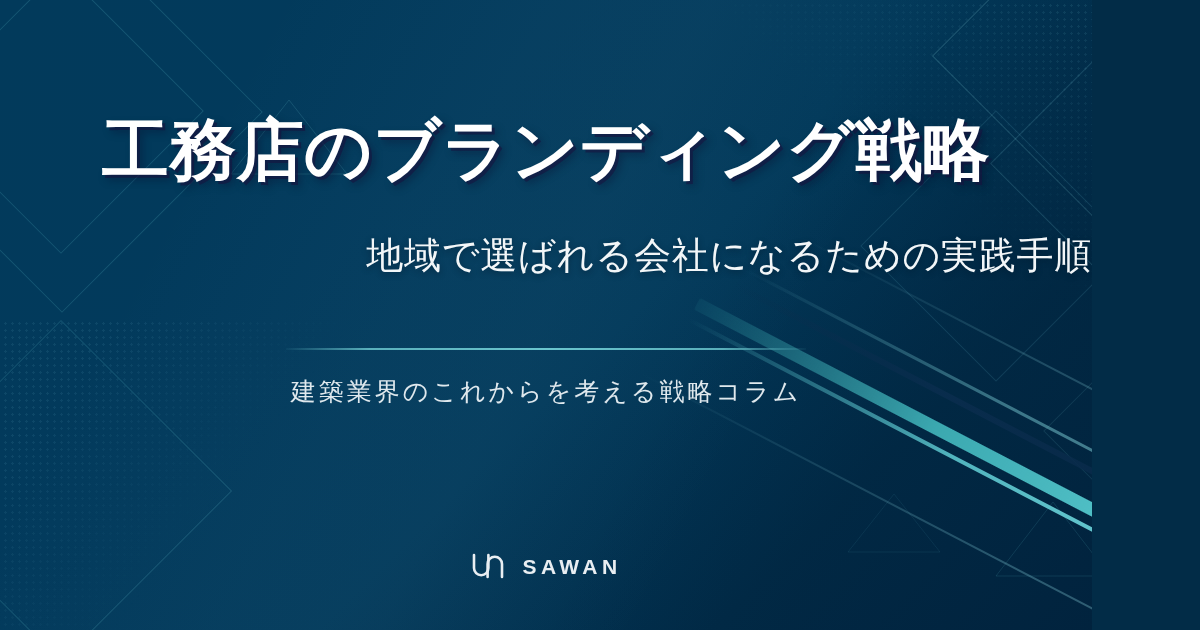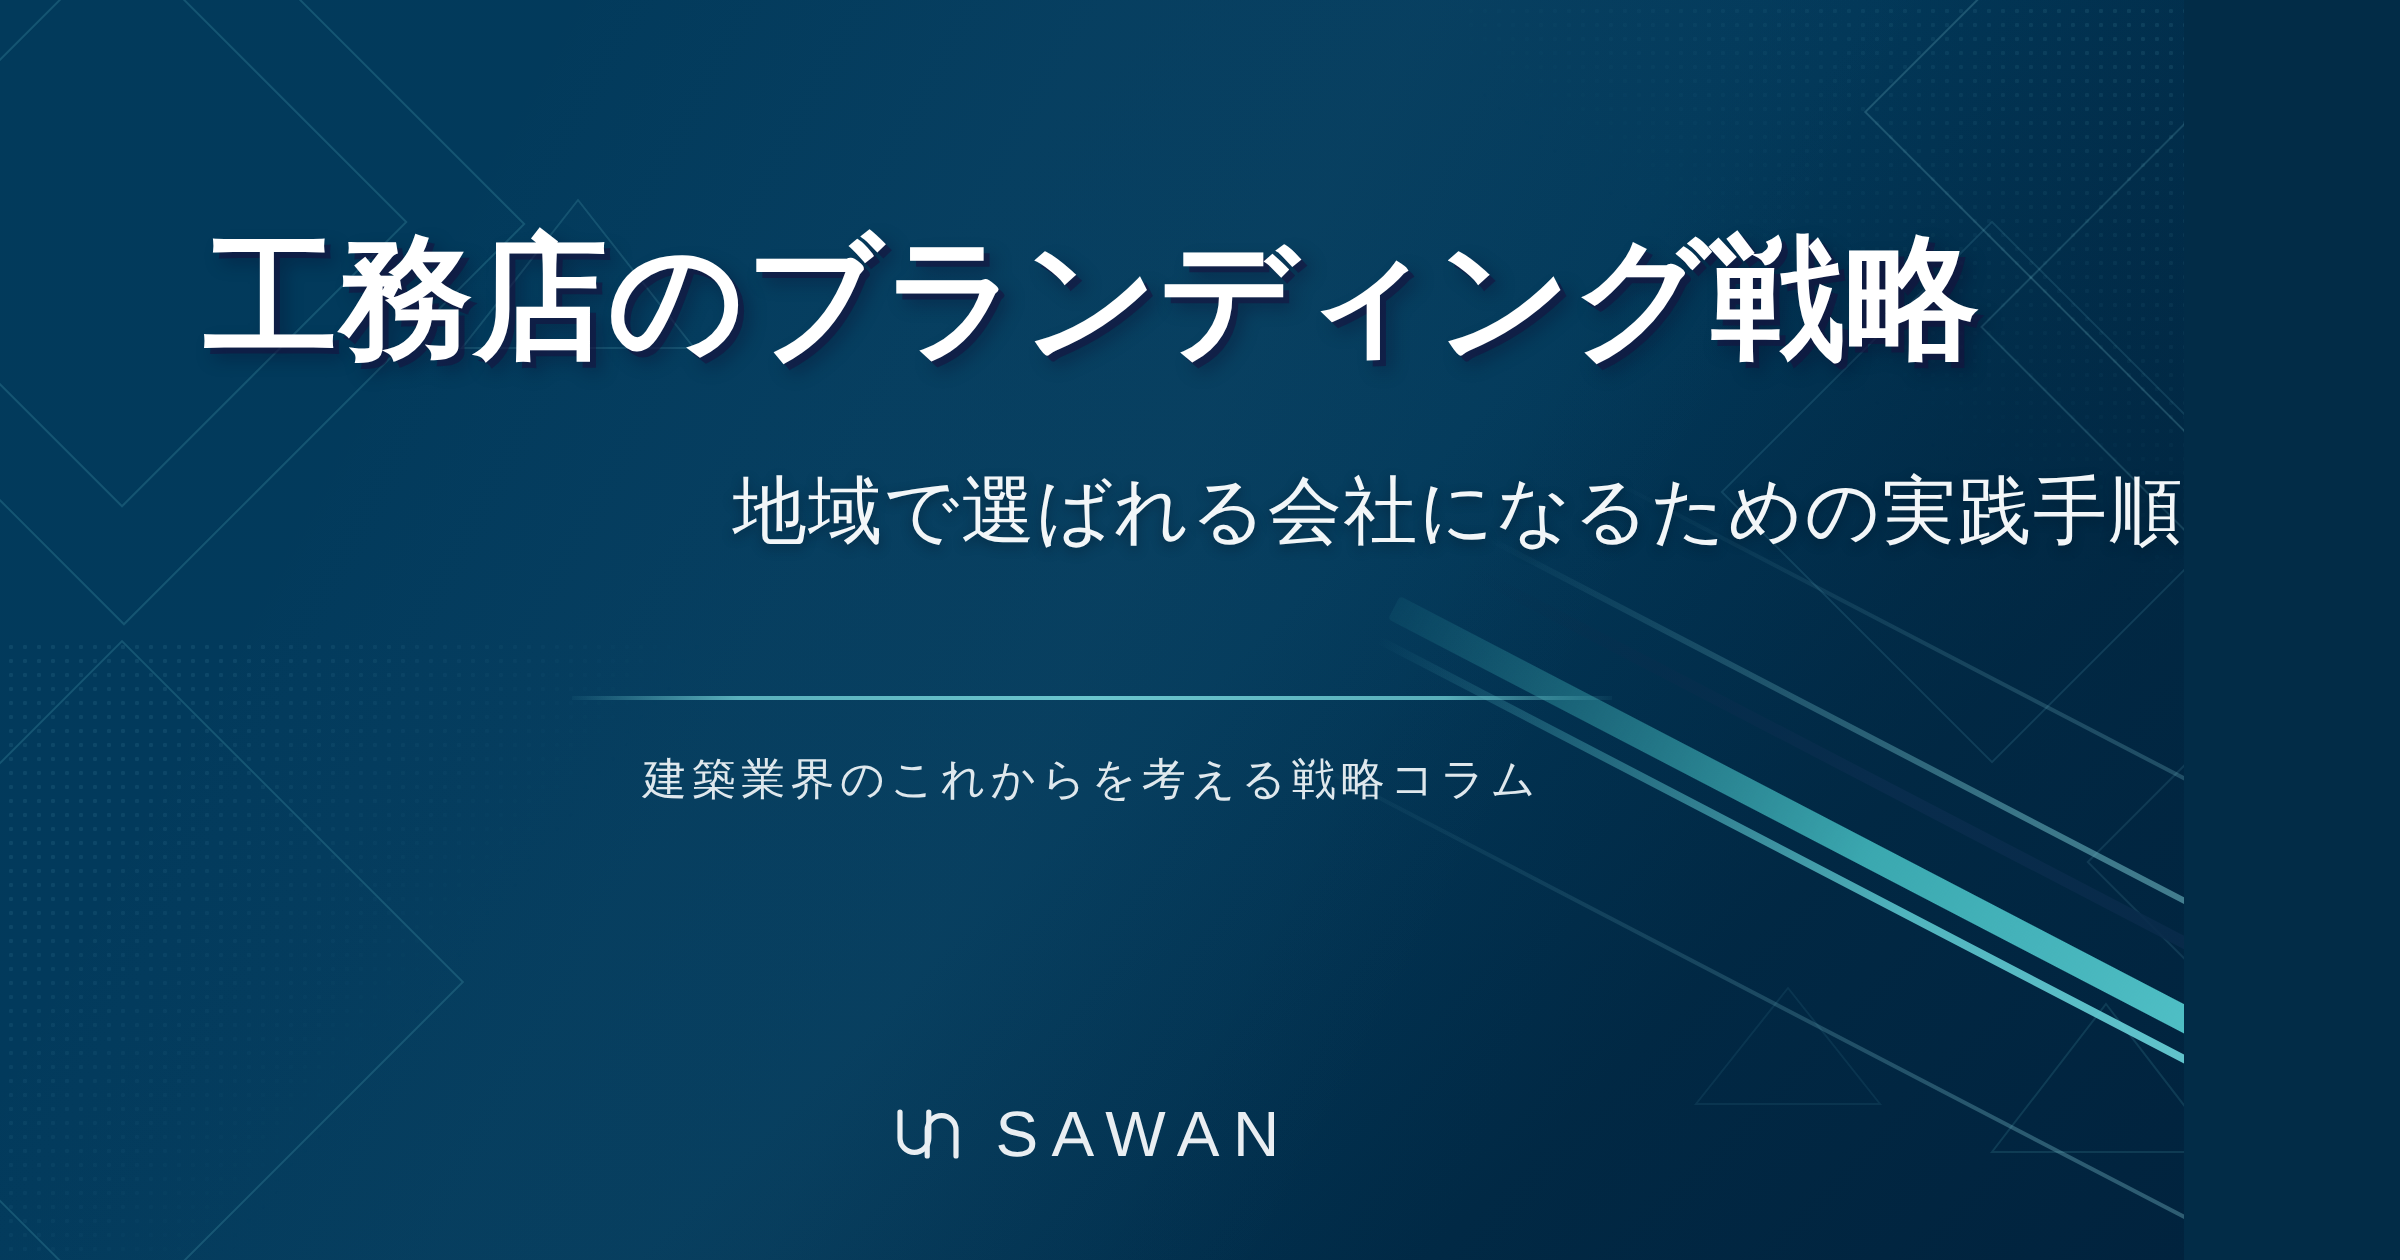--- a/index.html
+++ b/index.html
@@ -188,21 +188,21 @@
         rgba(104,196,204,0.85) 84%,
         rgba(90,185,195,0.05) 100%);
   }
 
   .tagline {
     position: absolute;
     top: 375px;
     left: 0; right: 0;
     text-align: center;
     color: #dfe8ed;
-    font-size: 22px;
+    font-size: 25px;
     font-weight: 400;
     letter-spacing: 0.12em;
     white-space: nowrap;
   }
 
   .logo {
     position: absolute;
     top: 551px;
     left: 0; right: 0;
     display: flex;
@@ -210,22 +210,22 @@
     justify-content: center;
     gap: 16px;
   }
   .logo-mark {
     display: block;
     width: 36px;
     height: 30px;
   }
   .logo-word {
     color: #e9eef2;
-    font-size: 32px;
-    font-weight: 400;
+    font-size: 21px;
+    font-weight: 700;
     letter-spacing: 0.21em;
     line-height: 1;
   }
 </style>
 </head>
 <body>
 
 <div id="og-card">
 
   <div class="bg-layer">

